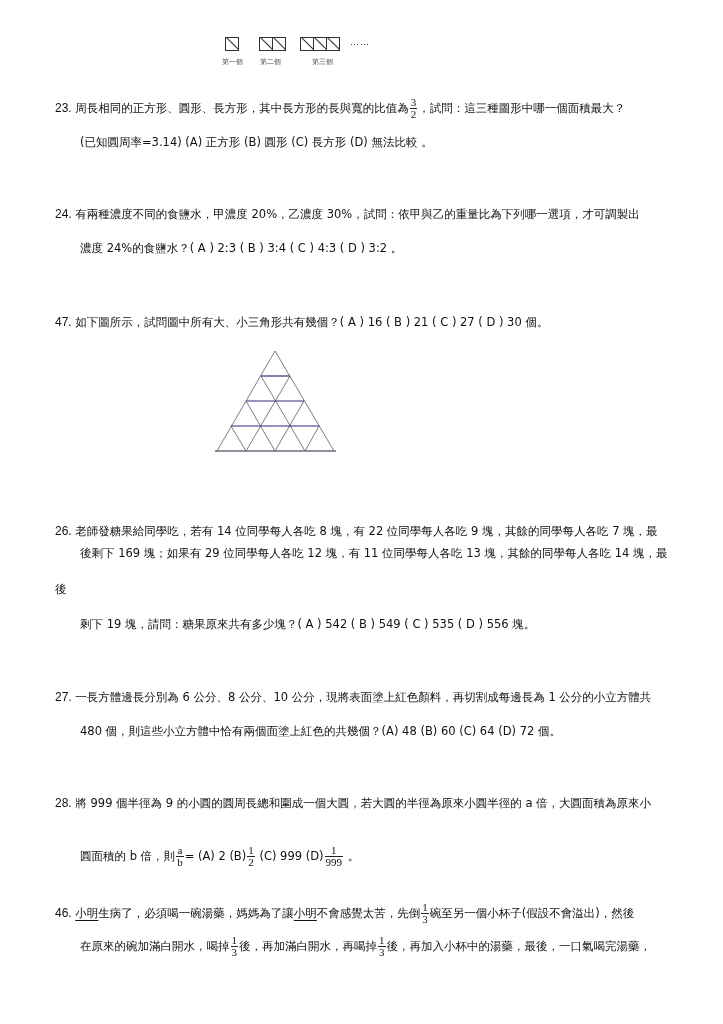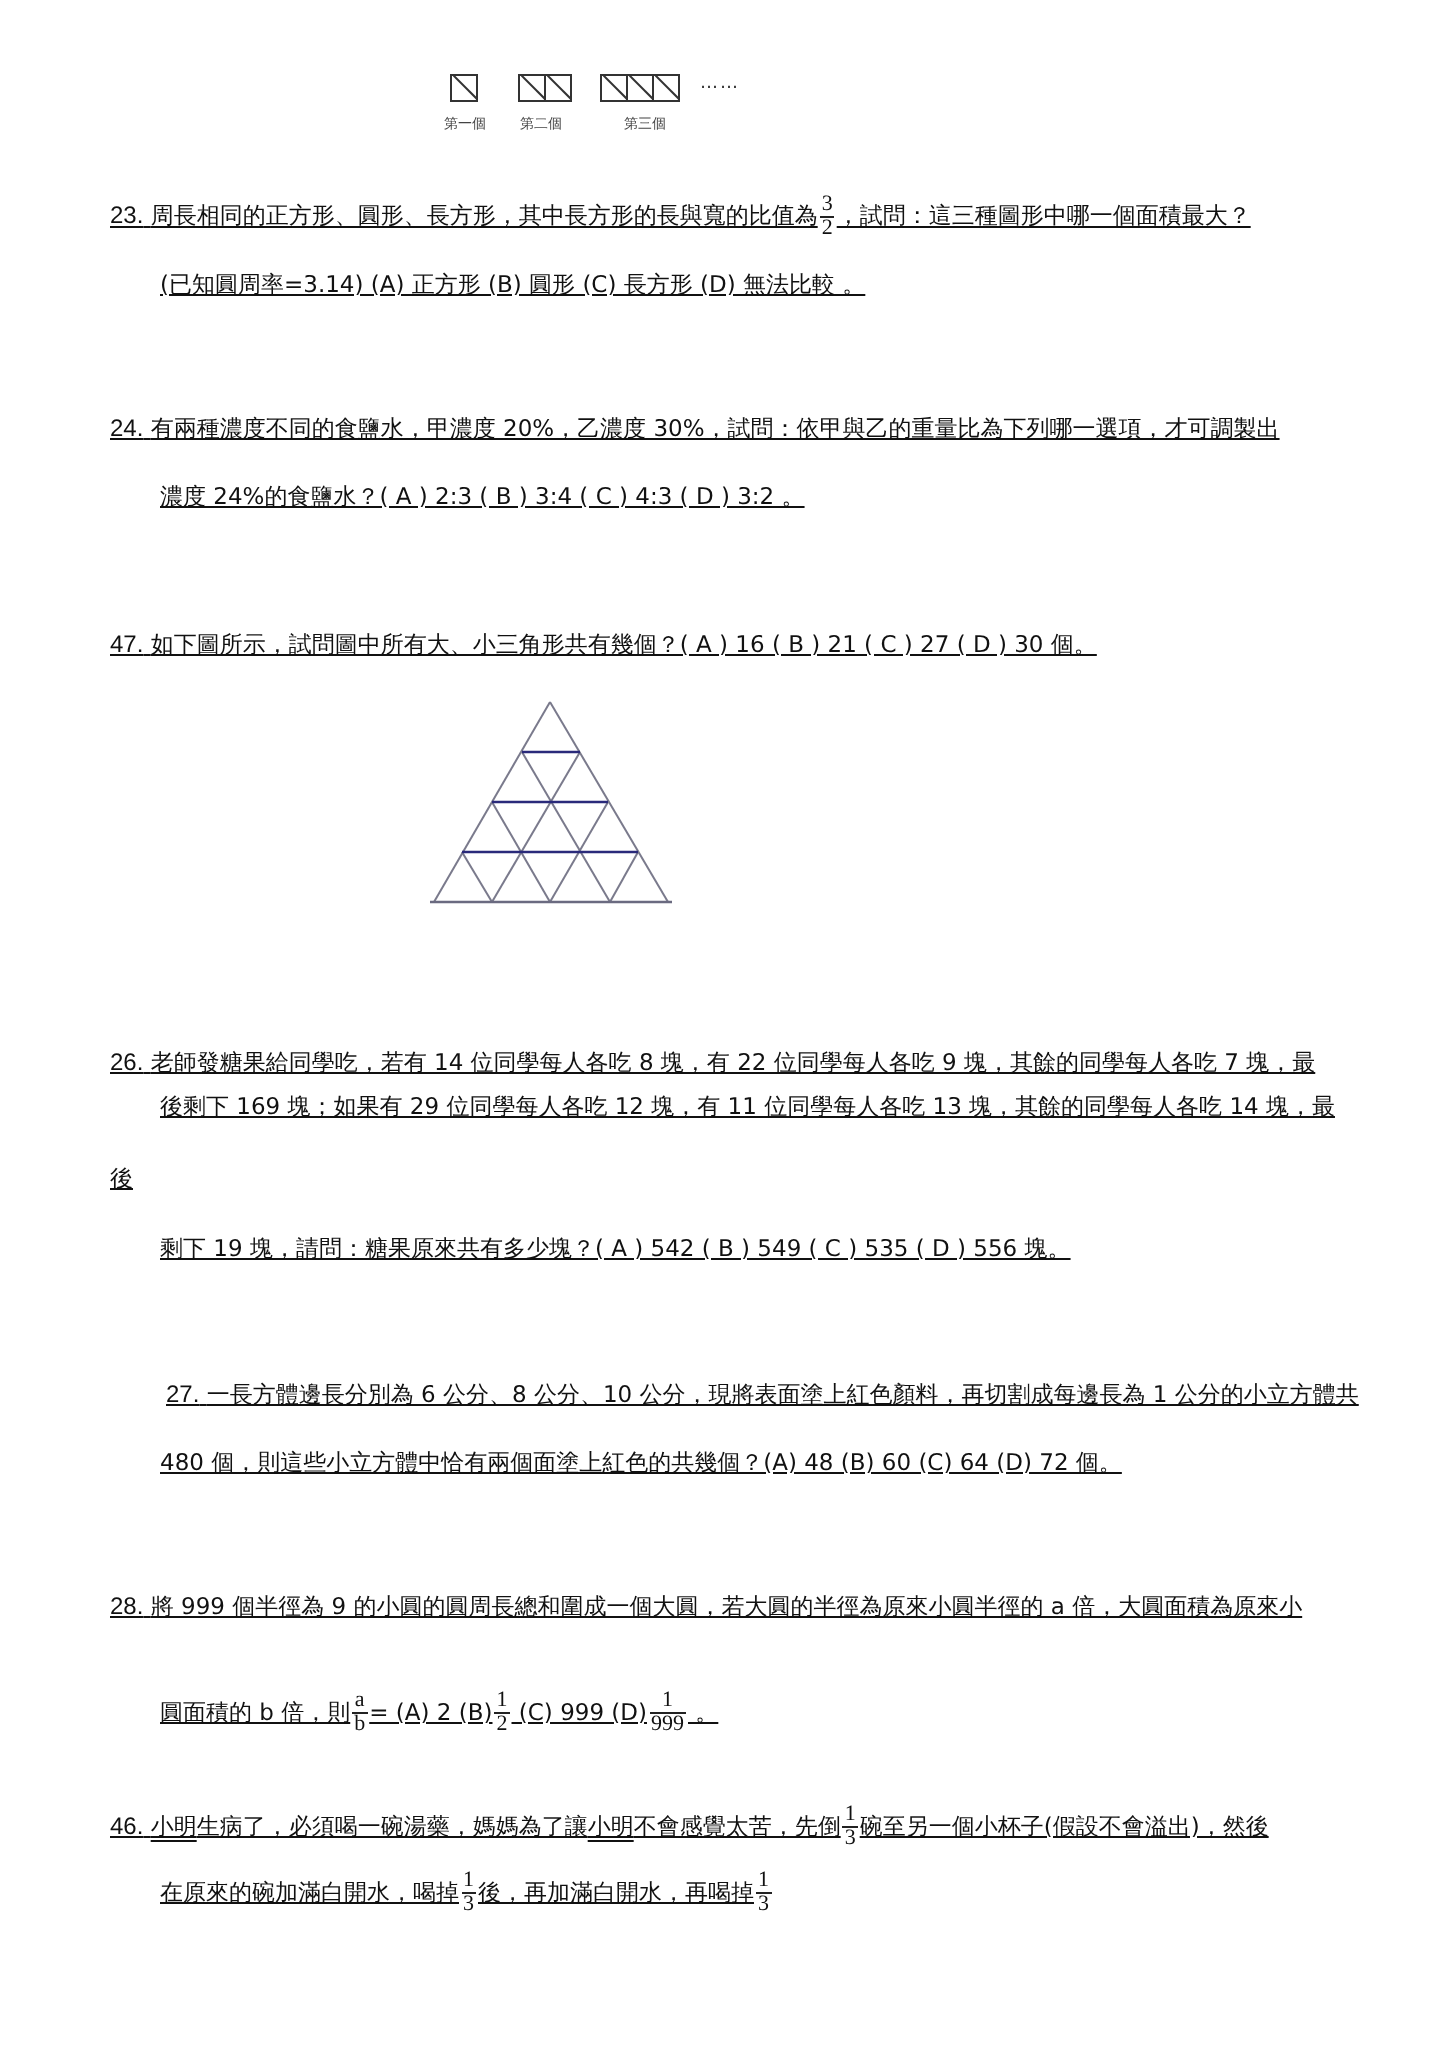--- a/index.html
+++ b/index.html
@@ -2,21 +2,21 @@
 <html><head>
 <meta charset="utf-8">
 <style>
   html, body { margin:0; padding:0; background:#ffffff; }
   body {
     width:723px; height:1024px; position:relative; overflow:hidden;
     font-family:"DejaVu Sans", "Liberation Sans", sans-serif;
     color:#111111; font-size:11.5px;
   }
   .qnum { font-family:"Liberation Sans", sans-serif; font-size:12px; }
-  .line { position:absolute; white-space:nowrap; line-height:14px;text-decoration:underline; }
+  .line { position:absolute; white-space:nowrap; line-height:14px; }
   .frac {
     display:inline-block; vertical-align:middle; text-align:center;
     font-family:"Liberation Serif", serif; font-size:11px; line-height:11px;
     margin:0 1px;
   }
   .frac .num { display:block; border-bottom:1px solid #222; padding:0 1px; }
   .frac .den { display:block; padding:0 1px; }
   .ul { text-decoration:underline; text-underline-offset:3px; }
   .cap { font-size:7px; color:#444; position:absolute; white-space:nowrap; }
   .box-group { position:absolute; display:flex; }
@@ -97,21 +97,21 @@
   <div class="line" style="left:55px;top:524px;">
     <span class="qnum">26.</span>
     <span>老師發糖果給同學吃，若有 14 位同學每人各吃 8 塊，有 22 位同學每人各吃 9 塊，其餘的同學每人各吃 7 塊，最</span>
   </div>
   <div class="line" style="left:80px;top:546px;">後剩下 169 塊；如果有 29 位同學每人各吃 12 塊，有 11 位同學每人各吃 13 塊，其餘的同學每人各吃 14 塊，最</div>
   <div class="line" style="left:55px;top:582px;">後</div>
   <div class="line" style="left:80px;top:617px;">剩下 19 塊，請問：糖果原來共有多少塊？( A ) 542   ( B ) 549   ( C ) 535   ( D ) 556    塊。</div>
 </div>
 
 <div>
-  <div class="line" style="left:55px;top:690px;margin-left:28px;">
+  <div class="line" style="left:55px;top:690px;">
     <span class="qnum">27.</span>
     <span>一長方體邊長分別為 6 公分、8 公分、10 公分，現將表面塗上紅色顏料，再切割成每邊長為 1 公分的小立方體共</span>
   </div>
   <div class="line" style="left:80px;top:724px;">480 個，則這些小立方體中恰有兩個面塗上紅色的共幾個？(A) 48   (B) 60   (C) 64   (D) 72  個。</div>
 </div>
 
 <div>
   <div class="line" style="left:55px;top:796px;">
     <span class="qnum">28.</span>
     <span>將 999 個半徑為 9 的小圓的圓周長總和圍成一個大圓，若大圓的半徑為原來小圓半徑的 a 倍，大圓面積為原來小</span>
@@ -120,15 +120,15 @@
     <span>圓面積的 b 倍，則</span><span class="frac"><span class="num">a</span><span class="den">b</span></span><span>= (A) 2   (B)</span><span class="frac"><span class="num">1</span><span class="den">2</span></span><span>  (C) 999   (D)</span><span class="frac"><span class="num">1</span><span class="den">999</span></span><span>  。</span>
   </div>
 </div>
 
 <div>
   <div class="line" style="left:55px;top:900px;line-height:26px;">
     <span class="qnum">46.</span>
     <span class="ul">小明</span><span>生病了，必須喝一碗湯藥，媽媽為了讓</span><span class="ul">小明</span><span>不會感覺太苦，先倒</span><span class="frac"><span class="num">1</span><span class="den">3</span></span><span>碗至另一個小杯子(假設不會溢出)，然後</span>
   </div>
   <div class="line" style="left:80px;top:933px;line-height:26px;">
-    <span>在原來的碗加滿白開水，喝掉</span><span class="frac"><span class="num">1</span><span class="den">3</span></span><span>後，再加滿白開水，再喝掉</span><span class="frac"><span class="num">1</span><span class="den">3</span></span>
+    <span>在原來的碗加滿白開水，喝掉</span><span class="frac"><span class="num">1</span><span class="den">3</span></span><span>後，再加滿白開水，再喝掉</span><span class="frac"><span class="num">1</span><span class="den">3</span></span><span>後，再加入小杯中的湯藥，最後，一口氣喝完湯藥，</span>
   </div>
 </div>
 
 </body></html>

